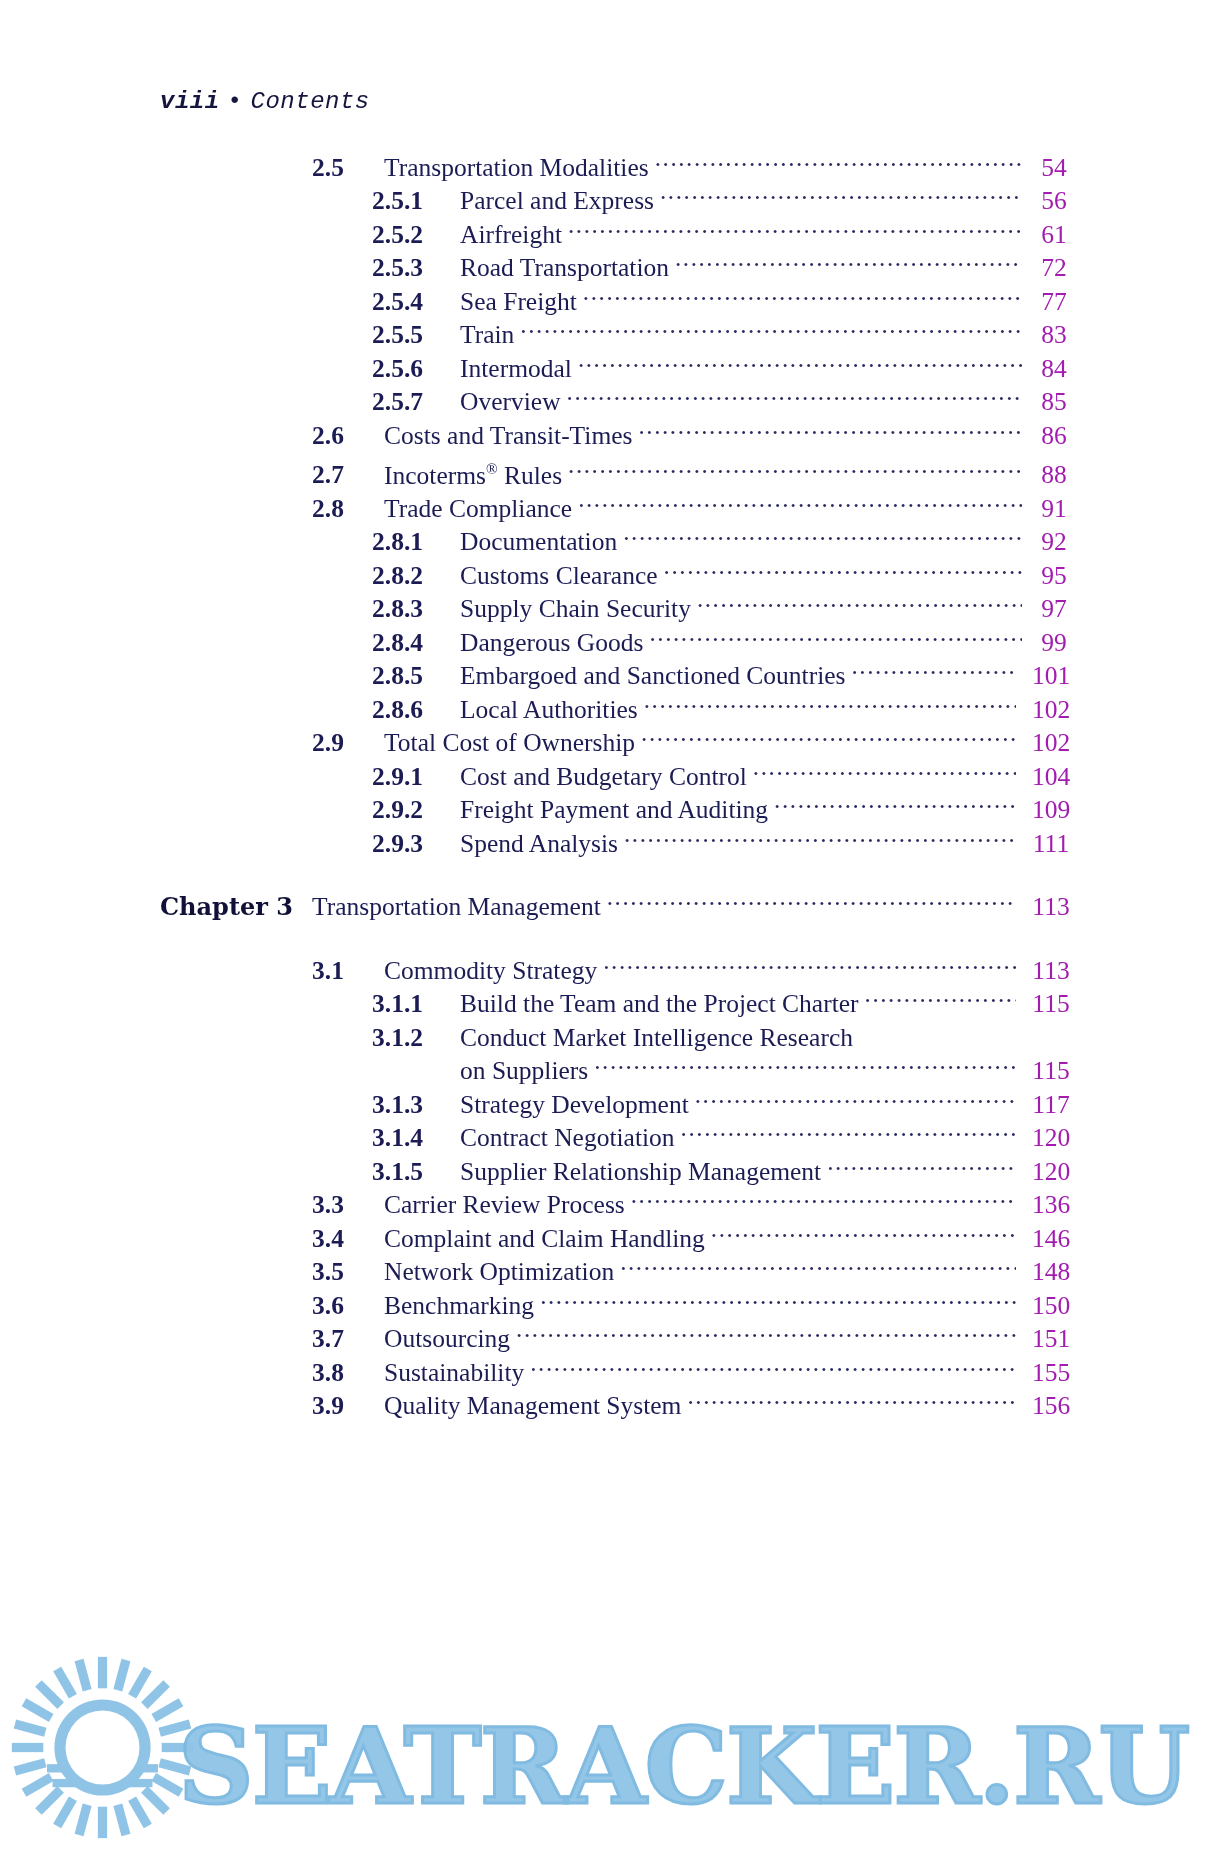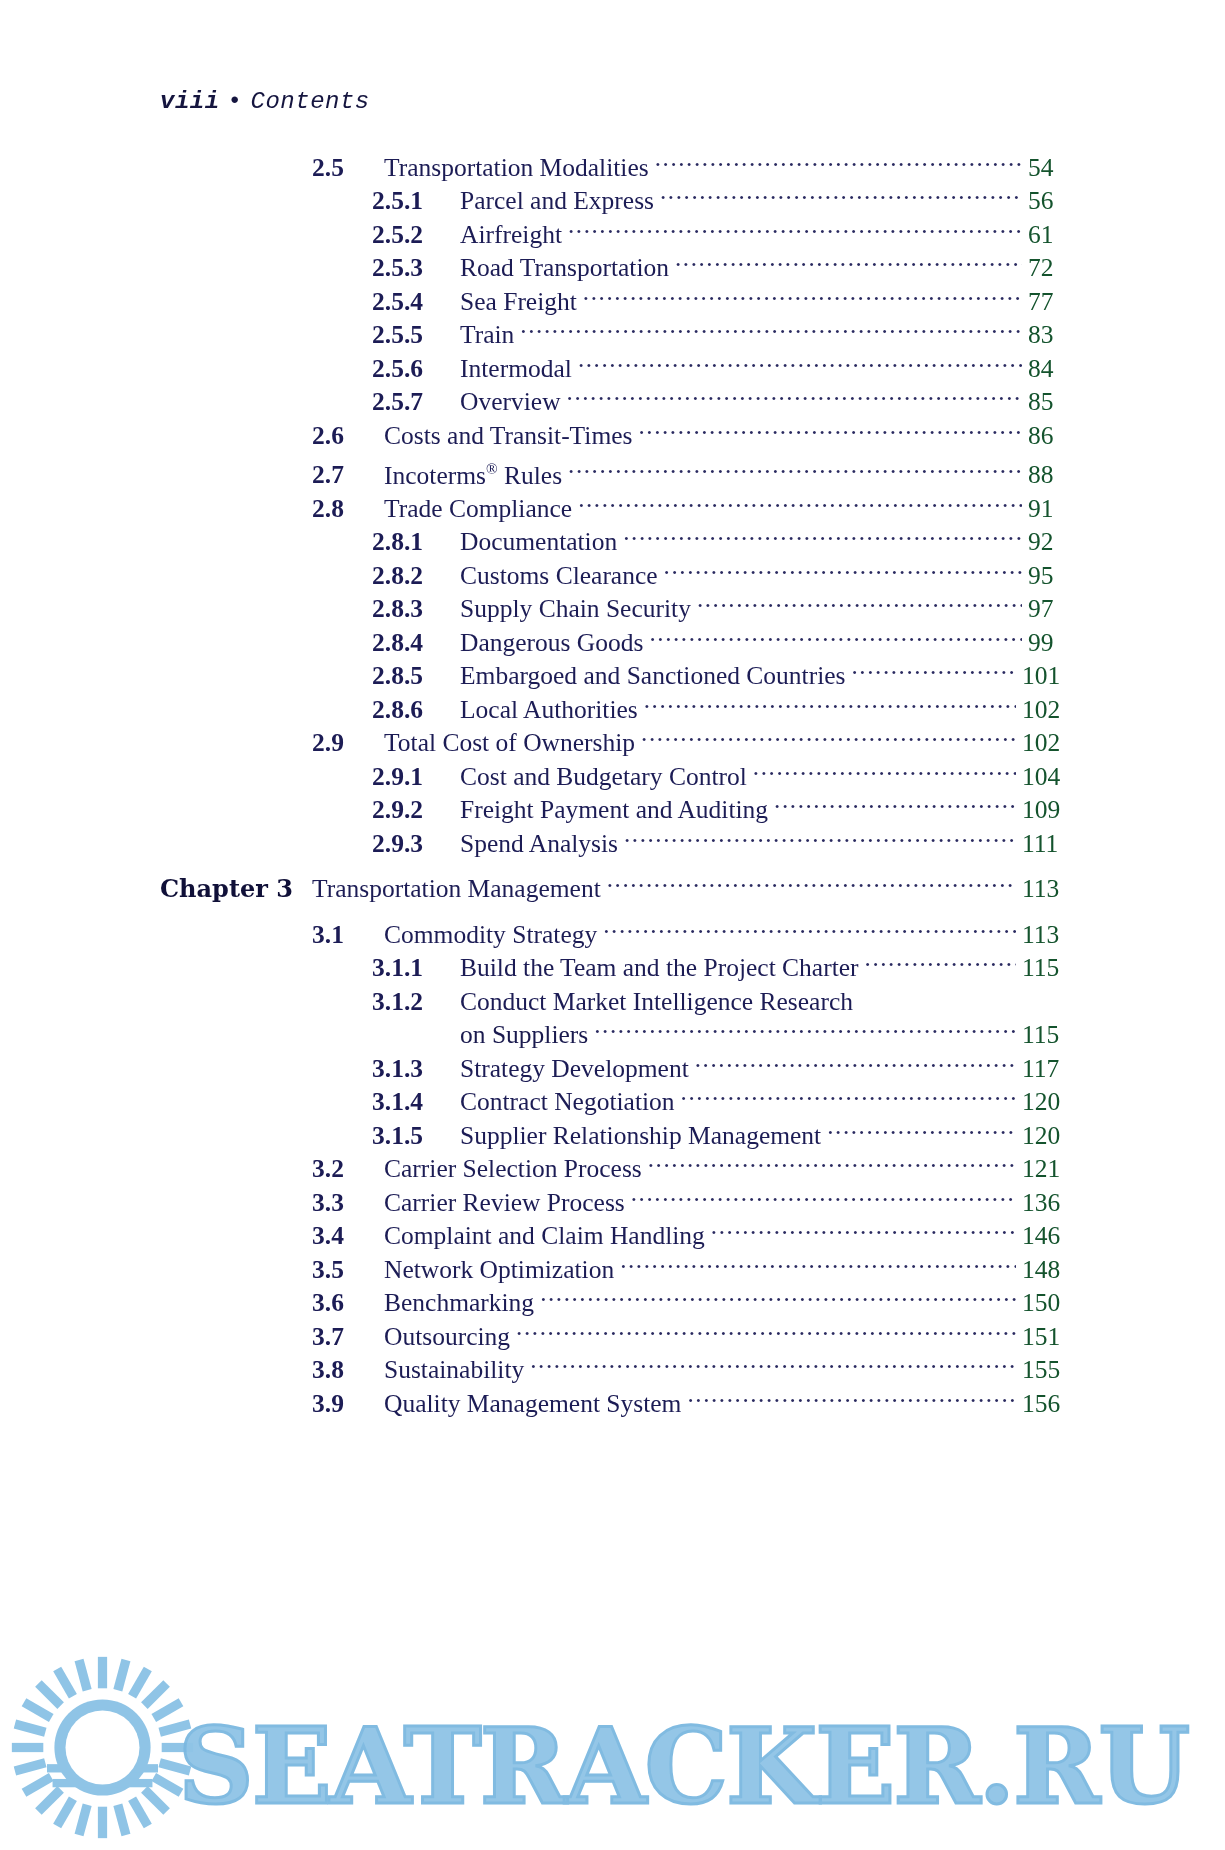--- a/index.html
+++ b/index.html
@@ -52,21 +52,21 @@
 
   .row {
     display: flex;
     align-items: baseline;
     font-size: 25.5px;
     line-height: 33px;
     color: #1c1c55;
     white-space: nowrap;
   }
 
-  .row.gap-top { margin-top: 12px; }
+  .row.gap-top { margin-top: 30px; }
 
   .num {
     flex: 0 0 auto;
     text-align: left;
     font-weight: bold;
   }
   
   .lvl1 .num { width: 72px; margin-left: 152px; }
   
   .lvl2 .num { width: 88px; margin-left: 212px; }
@@ -100,22 +100,22 @@
     letter-spacing: 1.6px;
     font-size: 25px;
     color: #2a2a60;
     white-space: nowrap;
   }
   .dots.nodots::before { content: ""; }
 
   .pg {
     flex: 0 0 auto;
     width: 52px;
-    text-align: left;
-    color: #14532d;
+    text-align: center;
+    color: #a21caf;
     padding-left: 6px;
   }
   .pg.wide { width: 58px; }
 
   .cont-line {
     display: flex;
     align-items: baseline;
     font-size: 25.5px;
     line-height: 33px;
     white-space: nowrap;
@@ -334,26 +334,20 @@
         <span class="num">3.1.4</span>
         <span class="title">Contract Negotiation</span>
         <span class="dots"></span>
         <span class="pg wide">120</span>
       </div>
       <div class="row lvl2">
         <span class="num">3.1.5</span>
         <span class="title">Supplier Relationship Management</span>
         <span class="dots"></span>
         <span class="pg wide">120</span>
-      </div>
-      <div class="row lvl1">
-        <span class="num">3.2</span>
-        <span class="title">Carrier Selection Process</span>
-        <span class="dots"></span>
-        <span class="pg wide">121</span>
       </div>
       <div class="row lvl1">
         <span class="num">3.3</span>
         <span class="title">Carrier Review Process</span>
         <span class="dots"></span>
         <span class="pg wide">136</span>
       </div>
       <div class="row lvl1">
         <span class="num">3.4</span>
         <span class="title">Complaint and Claim Handling</span>

